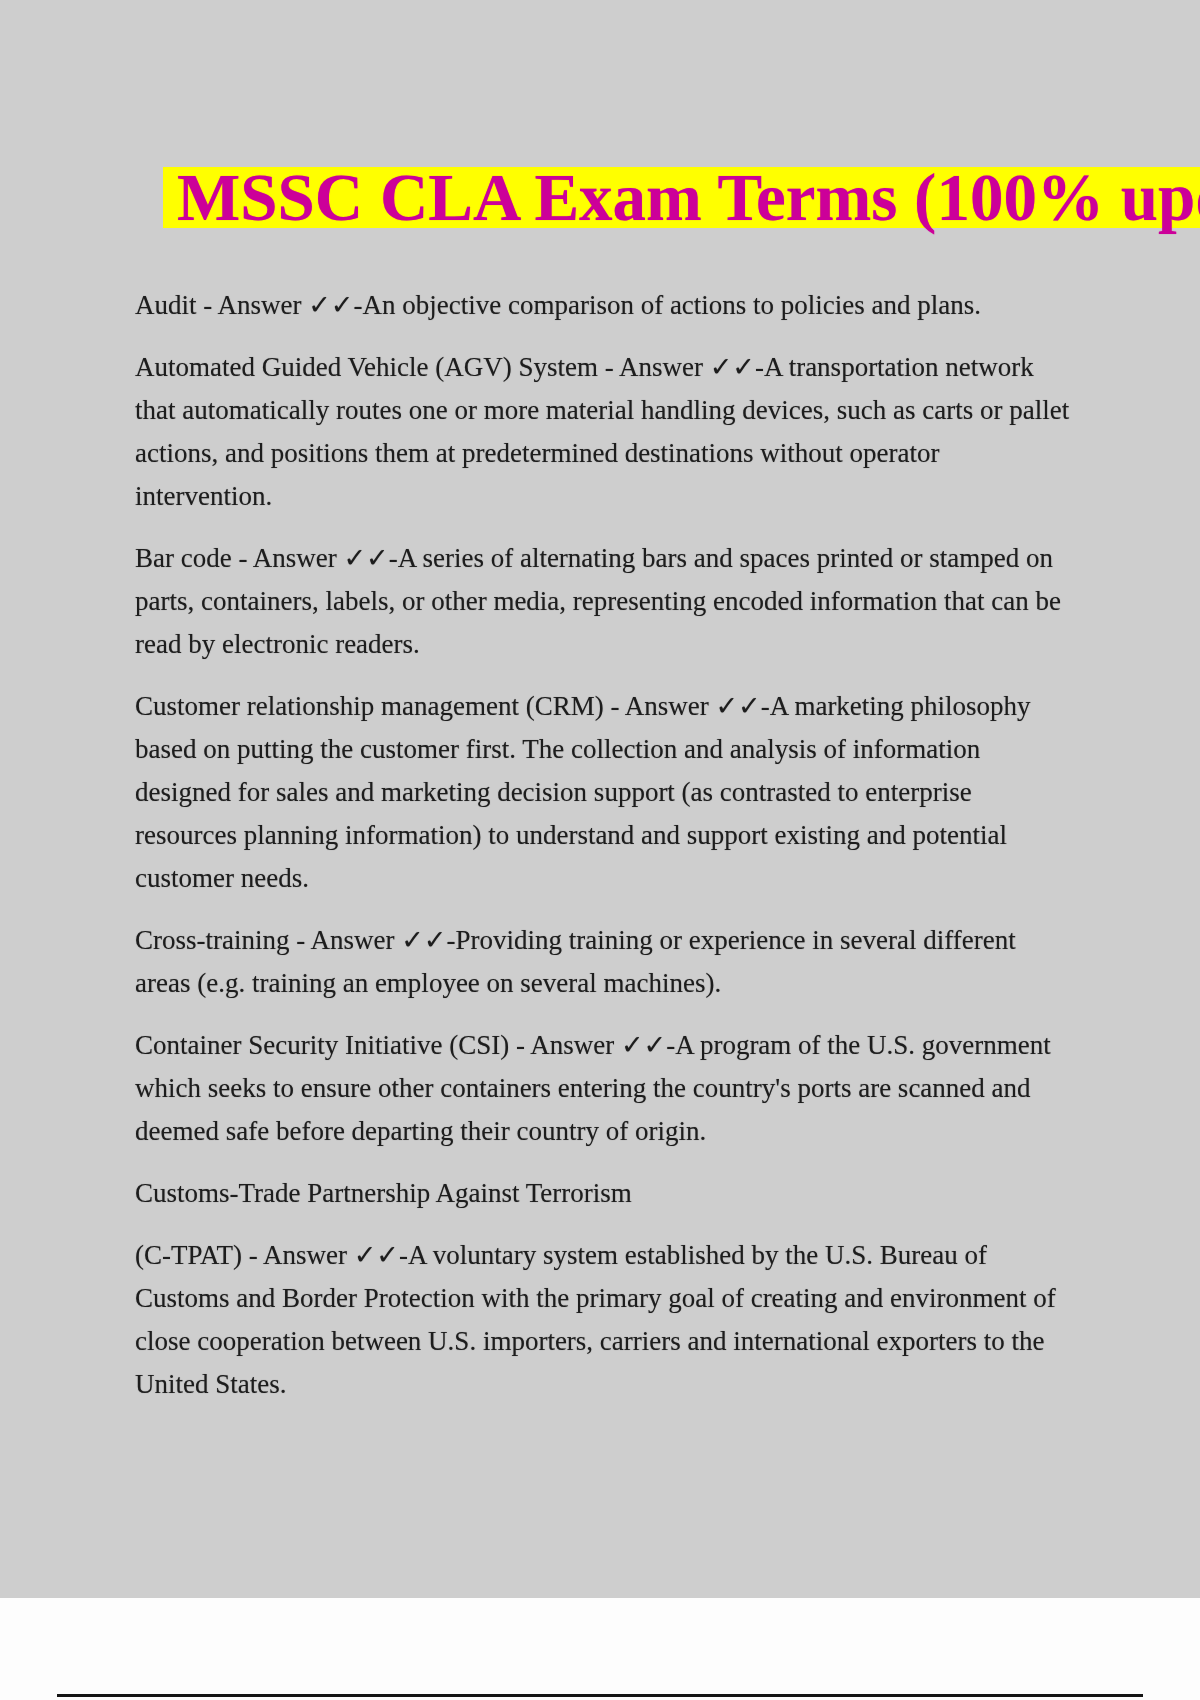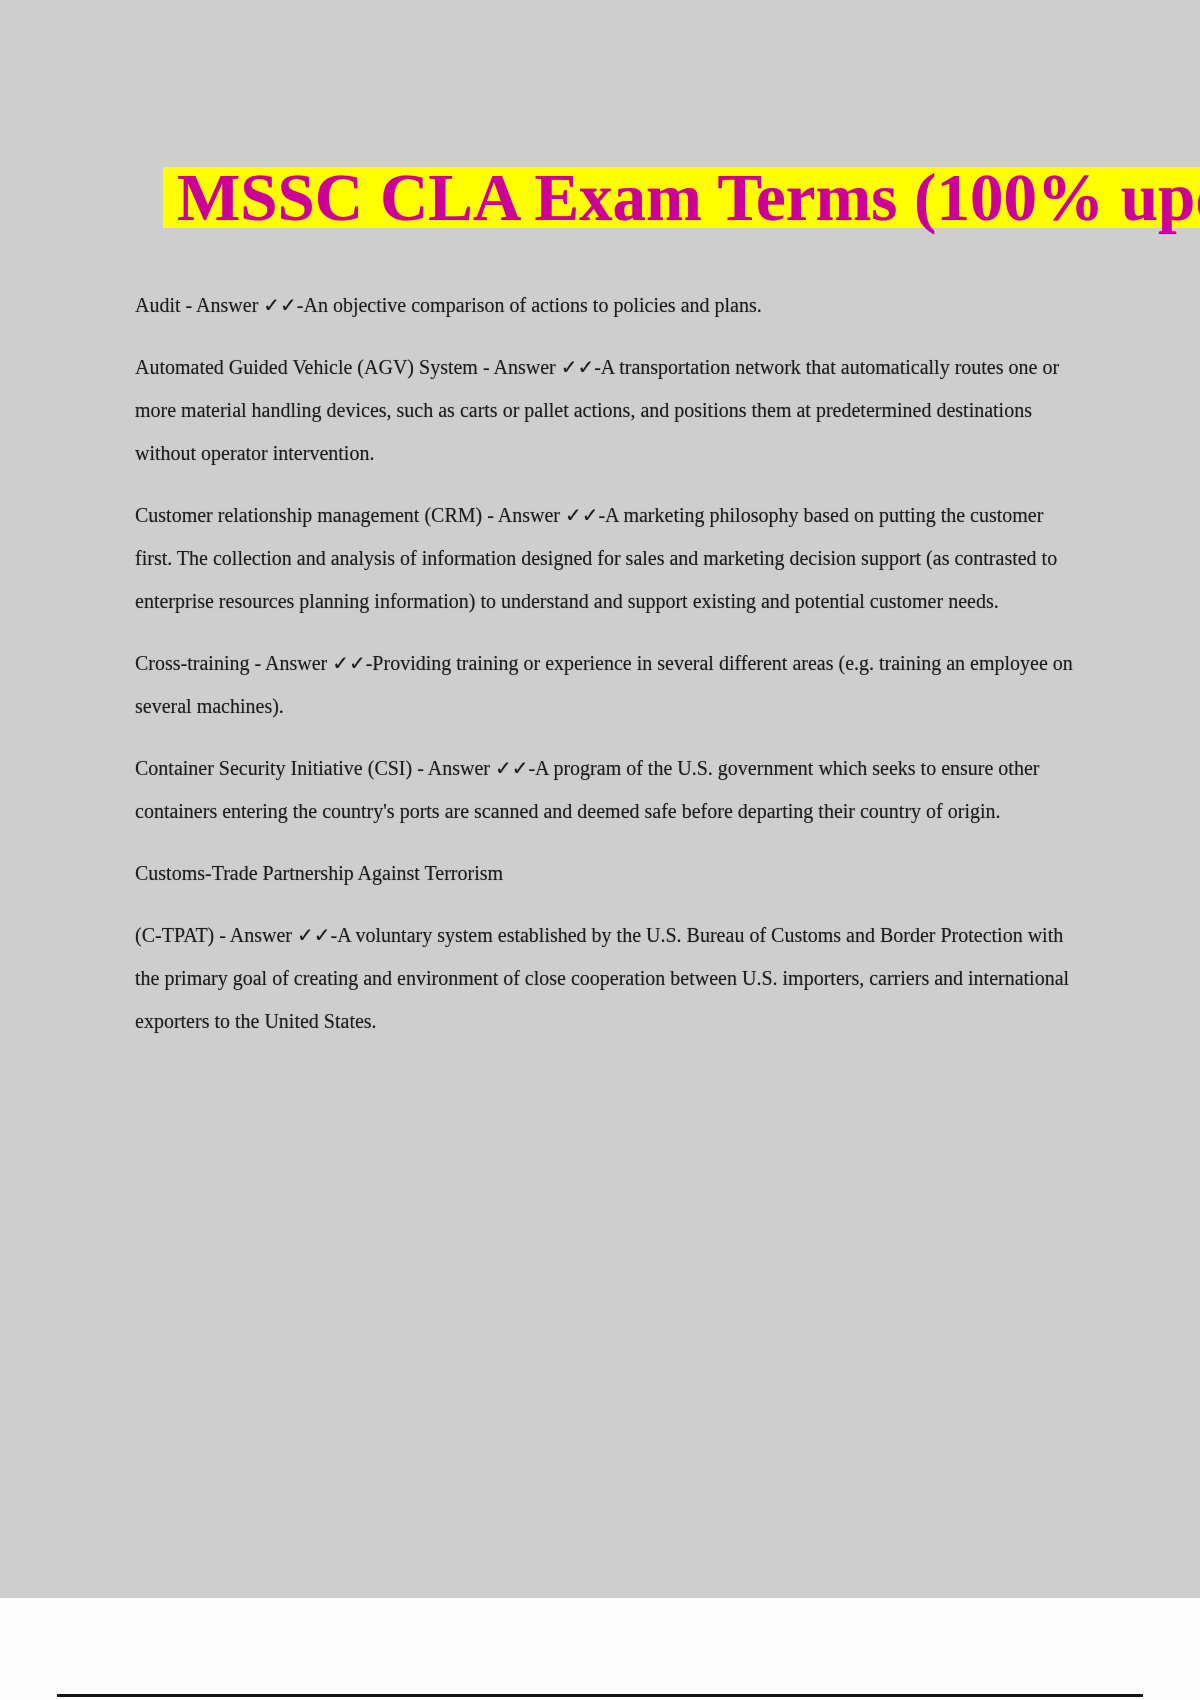--- a/index.html
+++ b/index.html
@@ -36,21 +36,21 @@
     padding: 0 14px;
     white-space: nowrap;
     text-shadow: 0 0 1px rgba(200, 0, 140, 0.55);
   }
   .content {
     position: absolute;
     top: 284px;
     left: 135px;
     width: 940px;
     font-family: "Liberation Serif", "DejaVu Serif", serif;
-    font-size: 20px;
+    font-size: 27px;
     line-height: 43px;
     color: #1d1d1d;
   }
   .content p {
     margin: 0 0 19px 0;
     text-shadow: 0 0 1px rgba(40, 40, 40, 0.45);
   }
   
   .page-gap {
     position: relative;
@@ -73,20 +73,21 @@
 
 <div class="viewport">
 
   <div class="page-scan">
 
     <div class="doc-title">MSSC CLA Exam Terms (100% updated)</div>
 
     <div class="content">
       <p>Audit - Answer ✓✓-An objective comparison of actions to policies and plans.</p>
       <p>Automated Guided Vehicle (AGV) System - Answer ✓✓-A transportation network that automatically routes one or more material handling devices, such as carts or pallet actions, and positions them at predetermined destinations without operator intervention.</p>
+      <p>Bar code - Answer ✓✓-A series of alternating bars and spaces printed or stamped on parts, containers, labels, or other media, representing encoded information that can be read by electronic readers.</p>
       <p>Customer relationship management (CRM) - Answer ✓✓-A marketing philosophy based on putting the customer first. The collection and analysis of information designed for sales and marketing decision support (as contrasted to enterprise resources planning information) to understand and support existing and potential customer needs.</p>
       <p>Cross-training - Answer ✓✓-Providing training or experience in several different areas (e.g. training an employee on several machines).</p>
       <p>Container Security Initiative (CSI) - Answer ✓✓-A program of the U.S. government which seeks to ensure other containers entering the country's ports are scanned and deemed safe before departing their country of origin.</p>
       <p>Customs-Trade Partnership Against Terrorism</p>
       <p>(C-TPAT) - Answer ✓✓-A voluntary system established by the U.S. Bureau of Customs and Border Protection with the primary goal of creating and environment of close cooperation between U.S. importers, carriers and international exporters to the United States.</p>
     </div>
 
   </div>
 
   <div class="page-gap">

